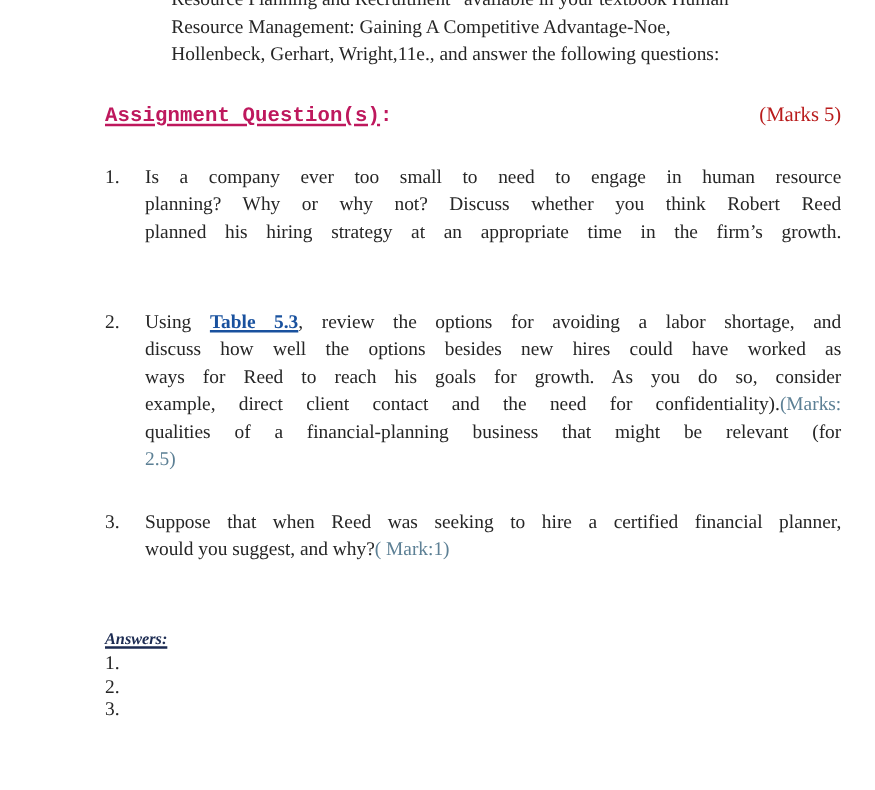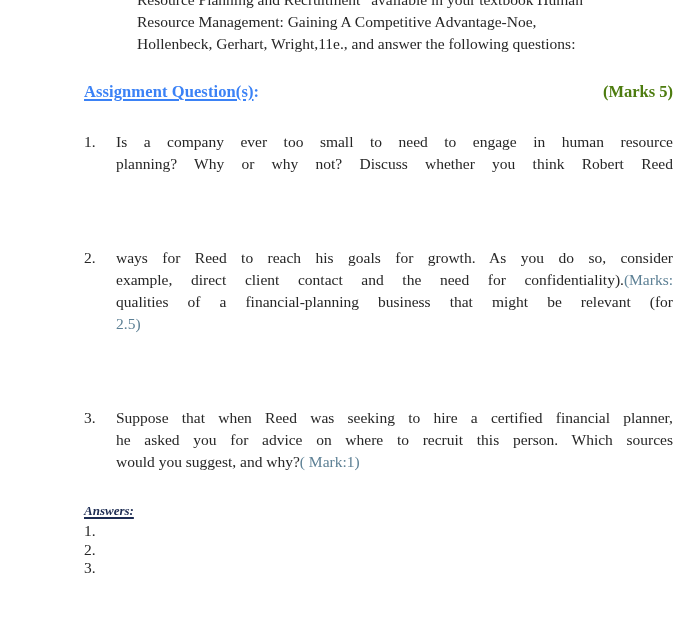--- a/index.html
+++ b/index.html
@@ -59,32 +59,33 @@
     left: 84px;
     top: 82px;
     width: 589px;
     display: flex;
     justify-content: space-between;
     align-items: baseline;
   }
   .heading-main {
     font-size: 16.5px;
     font-weight: bold;
-    color: #3b82f6;
+    color: #be185d;
     letter-spacing: 0.1px;
+    font-family: Liberation Mono, monospace;
   }
   .heading-main .u {
     text-decoration: underline;
     text-underline-offset: 2px;
     text-decoration-thickness: 1.6px;
   }
   .heading-marks {
     font-size: 16.5px;
-    font-weight: bold;
-    color: #4d7c0f;
+    font-weight: normal;
+    color: #b91c1c;
   }
 
   
   .q {
     position: absolute;
     left: 84px;
     width: 589px;
   }
   .q-inner {
     position: relative;
@@ -176,38 +177,40 @@
   <div class="heading-row">
     <div class="heading-main"><span class="u">Assignment Question(s)</span><span>:</span></div>
     <div class="heading-marks">(Marks 5)</div>
   </div>
 
   <div class="q" id="q1">
     <div class="q-num">1.</div>
     <div class="q-inner">
       <span class="jline">Is a company ever too small to need to engage in human resource</span>
       <span class="jline">planning? Why or why not? Discuss whether you think Robert Reed</span>
+      <span class="jline">planned his hiring strategy at an appropriate time in the firm’s growth.</span>
     </div>
   </div>
 
   <div class="q" id="q2">
     <div class="q-num">2.</div>
     <div class="q-inner">
+      <span class="jline"><span>Using </span><span class="tablelink">Table 5.3</span><span>, review the options for avoiding a labor shortage, and</span></span>
+      <span class="jline">discuss how well the options besides new hires could have worked as</span>
       <span class="jline">ways for Reed to reach his goals for growth. As you do so, consider</span>
       <span class="jline"><span>example, direct client contact and the need for confidentiality).</span><span class="marks">(Marks:</span></span>
       <span class="jline">qualities of a financial-planning business that might be relevant (for</span>
       <span class="jline final marks">2.5)</span>
     </div>
   </div>
 
   <div class="q" id="q3">
     <div class="q-num">3.</div>
     <div class="q-inner">
       <span class="jline">Suppose that when Reed was seeking to hire a certified financial planner,</span>
-      <span class="jline">he asked you for advice on where to recruit this person. Which sources</span>
       <span class="jline final"><span>would you suggest, and why?</span><span class="marks">( Mark:1)</span></span>
     </div>
   </div>
 
   <div class="answers">
     <div class="answers-title">Answers:</div>
     <div class="answers-list">
       <div class="answer-item">1.</div>
       <div class="answer-item">2.</div>
       <div class="answer-item">3.</div>

